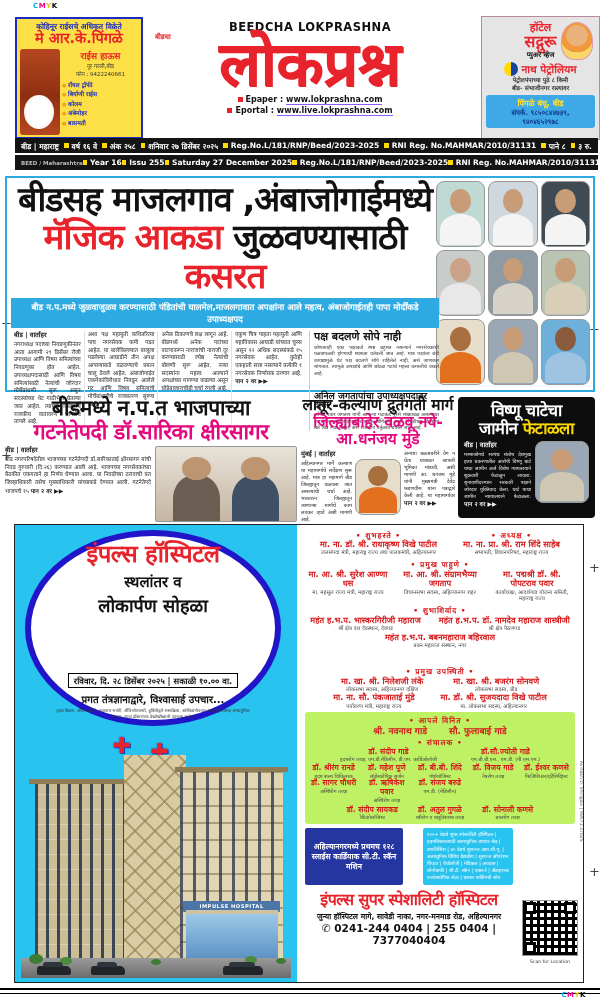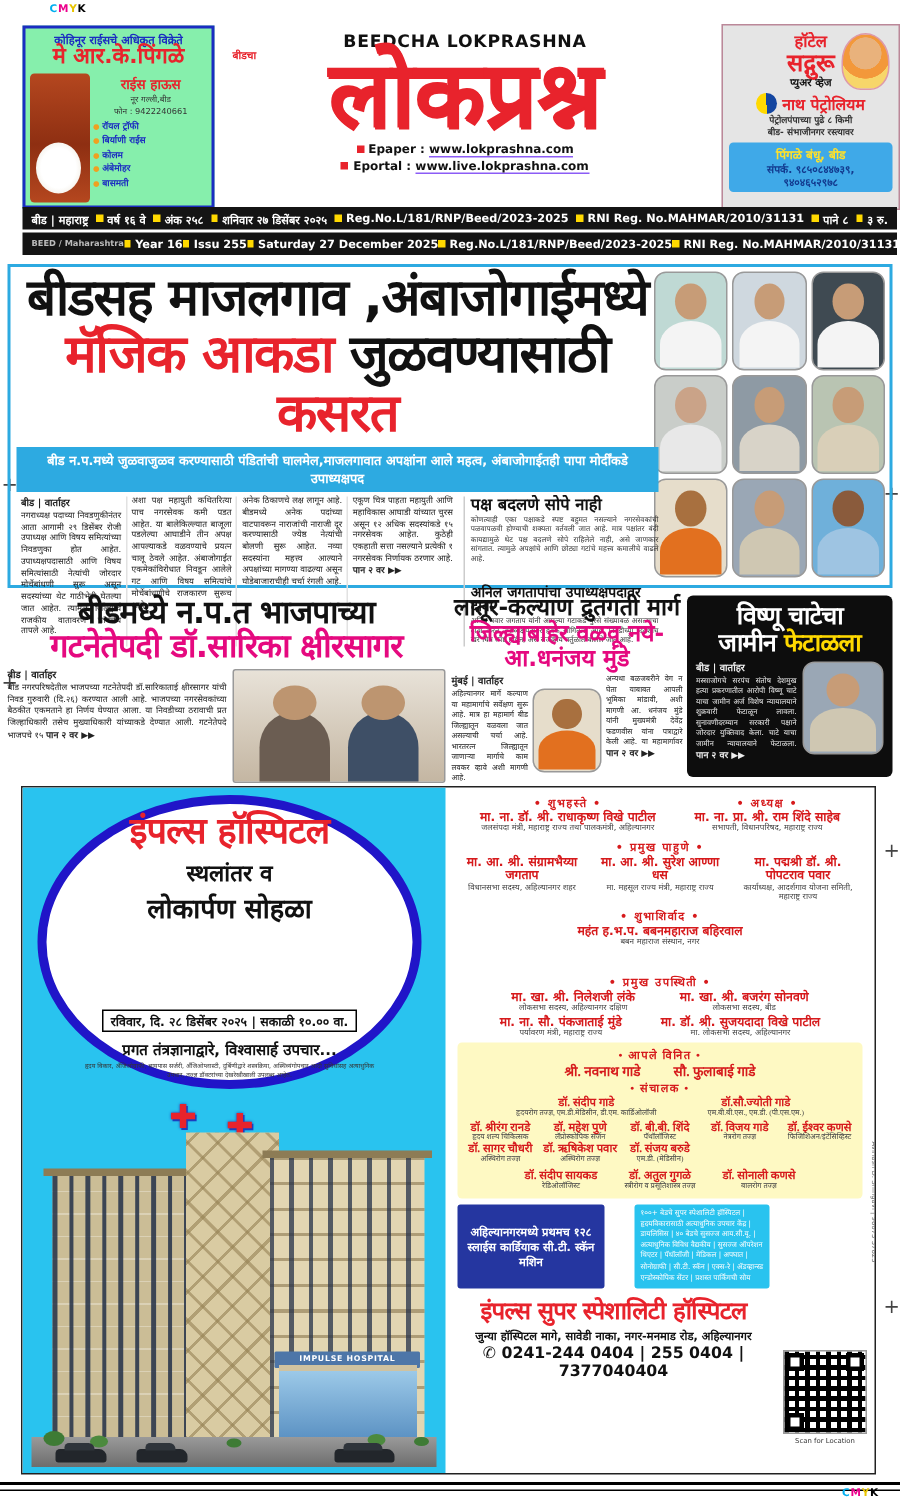--- a/index.html
+++ b/index.html
@@ -5,21 +5,21 @@
   html,body{margin:0;padding:0;background:#e9e9e9;}
   #page{position:relative;width:600px;height:1000px;background:#fff;overflow:hidden;
         font-family:"DejaVu Sans","Liberation Sans",sans-serif;color:#111;}
   .abs{position:absolute;}
   
   .cmyk{font-size:7px;font-weight:bold;letter-spacing:.5px;}
   .cmyk span:nth-child(1){color:#00aeef}.cmyk span:nth-child(2){color:#ec008c}
   .cmyk span:nth-child(3){color:#e8c400}.cmyk span:nth-child(4){color:#000}
   .reg{font-size:13px;color:#444;}
   
-  .adL{left:15px;top:17px;width:124px;height:118px;border:2px solid #1b2cc1;background:#86efac;
+  .adL{left:15px;top:17px;width:124px;height:118px;border:2px solid #1b2cc1;background:#fde047;
        font-size:7px;text-align:center;overflow:hidden;}
   .adL .hdr{color:#1b2cc1;font-weight:bold;font-size:7.5px;padding-top:2px;}
   .adL .big{color:#e8232c;font-weight:800;font-size:14.5px;line-height:1.1;}
   .adL .row{display:flex;margin-top:2px;}
   .adL .bag{width:40px;height:86px;margin-left:3px;border-radius:3px;
             background:linear-gradient(#b5471f,#8e2f12 55%,#b5471f);position:relative;}
   .adL .bag::after{content:"";position:absolute;left:4px;bottom:6px;width:30px;height:34px;border-radius:50%;
             background:radial-gradient(#ffffff 55%,#e9e2d2);}
   .adL .info{flex:1;padding:0 2px;}
   .adL .shop{color:#e8232c;font-weight:800;font-size:9px;}
@@ -149,21 +149,21 @@
   .car::before{content:"";position:absolute;left:6px;top:-4px;right:8px;height:5px;border-radius:3px 4px 0 0;background:#2e343b;}
   .panR{flex:1;position:relative;padding:4px 8px 0;box-sizing:border-box;font-size:6px;}
   .mk{color:#d61a1c;font-weight:800;font-size:7.5px;text-align:center;letter-spacing:1px;}
   .nm{color:#d61a1c;font-weight:800;font-size:9px;text-align:center;line-height:1.15;}
   .sb{color:#444;font-size:5.4px;text-align:center;line-height:1.2;}
   .grow{display:flex;justify-content:center;gap:26px;margin-top:1px;}
   .grow3{display:flex;justify-content:center;gap:6px;margin-top:1px;}
   .grow3 .ent{flex:1;}
   .ent{min-width:0;}
   .ent .nm{font-size:8.2px;}
-  .ybox{background:#fef9c3;border-radius:3px;margin-top:3px;padding:3px 4px 4px;font-family:Liberation Serif, serif;}
+  .ybox{background:#bef264;border-radius:3px;margin-top:3px;padding:3px 4px 4px;}
   .docgrid{display:grid;grid-template-columns:repeat(5,1fr);gap:0 4px;margin-top:2px;}
   .docrow{display:flex;justify-content:center;gap:18px;margin-top:3px;}
   .doc .nm{font-size:7.6px;}
   .doc .sb{font-size:5px;}
   .botrow{display:flex;gap:20px;margin-top:4px;align-items:stretch;padding-right:62px;}
   .bluebox{width:92px;background:#2536a0;color:#fff;font-size:7.6px;font-weight:800;text-align:center;
        padding:4px 3px;border-radius:2px;display:flex;align-items:center;}
   .cyanbox{flex:1;background:#29c3ef;color:#fff;font-size:4.8px;line-height:1.5;padding:3px 4px;border-radius:2px;}
   .hosp{margin-top:3px;text-align:center;padding-right:62px;}
   .hosp .hn{color:#e8232c;font-weight:800;font-size:16px;letter-spacing:-.5px;}
@@ -406,33 +406,43 @@
       </div>
       <div class="ent">
         <div class="mk">• अध्यक्ष •</div>
         <div class="nm">मा. ना. प्रा. श्री. राम शिंदे साहेब</div>
         <div class="sb">सभापती, विधानपरिषद, महाराष्ट्र राज्य</div>
       </div>
     </div>
     <div class="mk" style="margin-top:3px;">• प्रमुख पाहुणे •</div>
     <div class="grow3">
       <div class="ent">
+            <div class="nm">मा. आ. श्री. सुरेश आण्णा धस</div>
+            <div class="sb">मा. महसूल राज्य मंत्री, महाराष्ट्र राज्य</div>
+          </div>
+      <div class="ent">
             <div class="nm">मा. आ. श्री. संग्रामभैय्या जगताप</div>
             <div class="sb">विधानसभा सदस्य, अहिल्यानगर शहर</div>
           </div>
       <div class="ent">
-            <div class="nm">मा. आ. श्री. सुरेश आण्णा धस</div>
-            <div class="sb">मा. महसूल राज्य मंत्री, महाराष्ट्र राज्य</div>
-          </div>
-      <div class="ent">
             <div class="nm">मा. पद्मश्री डॉ. श्री. पोपटराव पवार</div>
             <div class="sb">कार्याध्यक्ष, आदर्शगाव योजना समिती, महाराष्ट्र राज्य</div>
           </div>
     </div>
     <div class="mk" style="margin-top:3px;">• शुभाशिर्वाद •</div>
+    <div class="grow" style="gap:18px;">
+      <div class="ent">
+            <div class="nm">महंत ह.भ.प. भास्करगिरीजी महाराज</div>
+            <div class="sb">श्री क्षेत्र दत्त देवस्थान, देवगड</div>
+          </div>
+      <div class="ent">
+            <div class="nm">महंत ह.भ.प. डॉ. नामदेव महाराज शास्त्रीजी</div>
+            <div class="sb">श्री क्षेत्र पैठणगड</div>
+          </div>
+    </div>
     <div class="ent" style="margin-top:1px;">
           <div class="nm">महंत ह.भ.प. बबनमहाराज बहिरवाल</div>
           <div class="sb">बबन महाराज संस्थान, नगर</div>
         </div>
     <div class="mk" style="margin-top:17px;">• प्रमुख उपस्थिती •</div>
     <div class="grow" style="gap:30px;">
       <div class="ent">
             <div class="nm">मा. खा. श्री. निलेशजी लंके</div>
             <div class="sb">लोकसभा सदस्य, अहिल्यानगर दक्षिण</div>
           </div>

